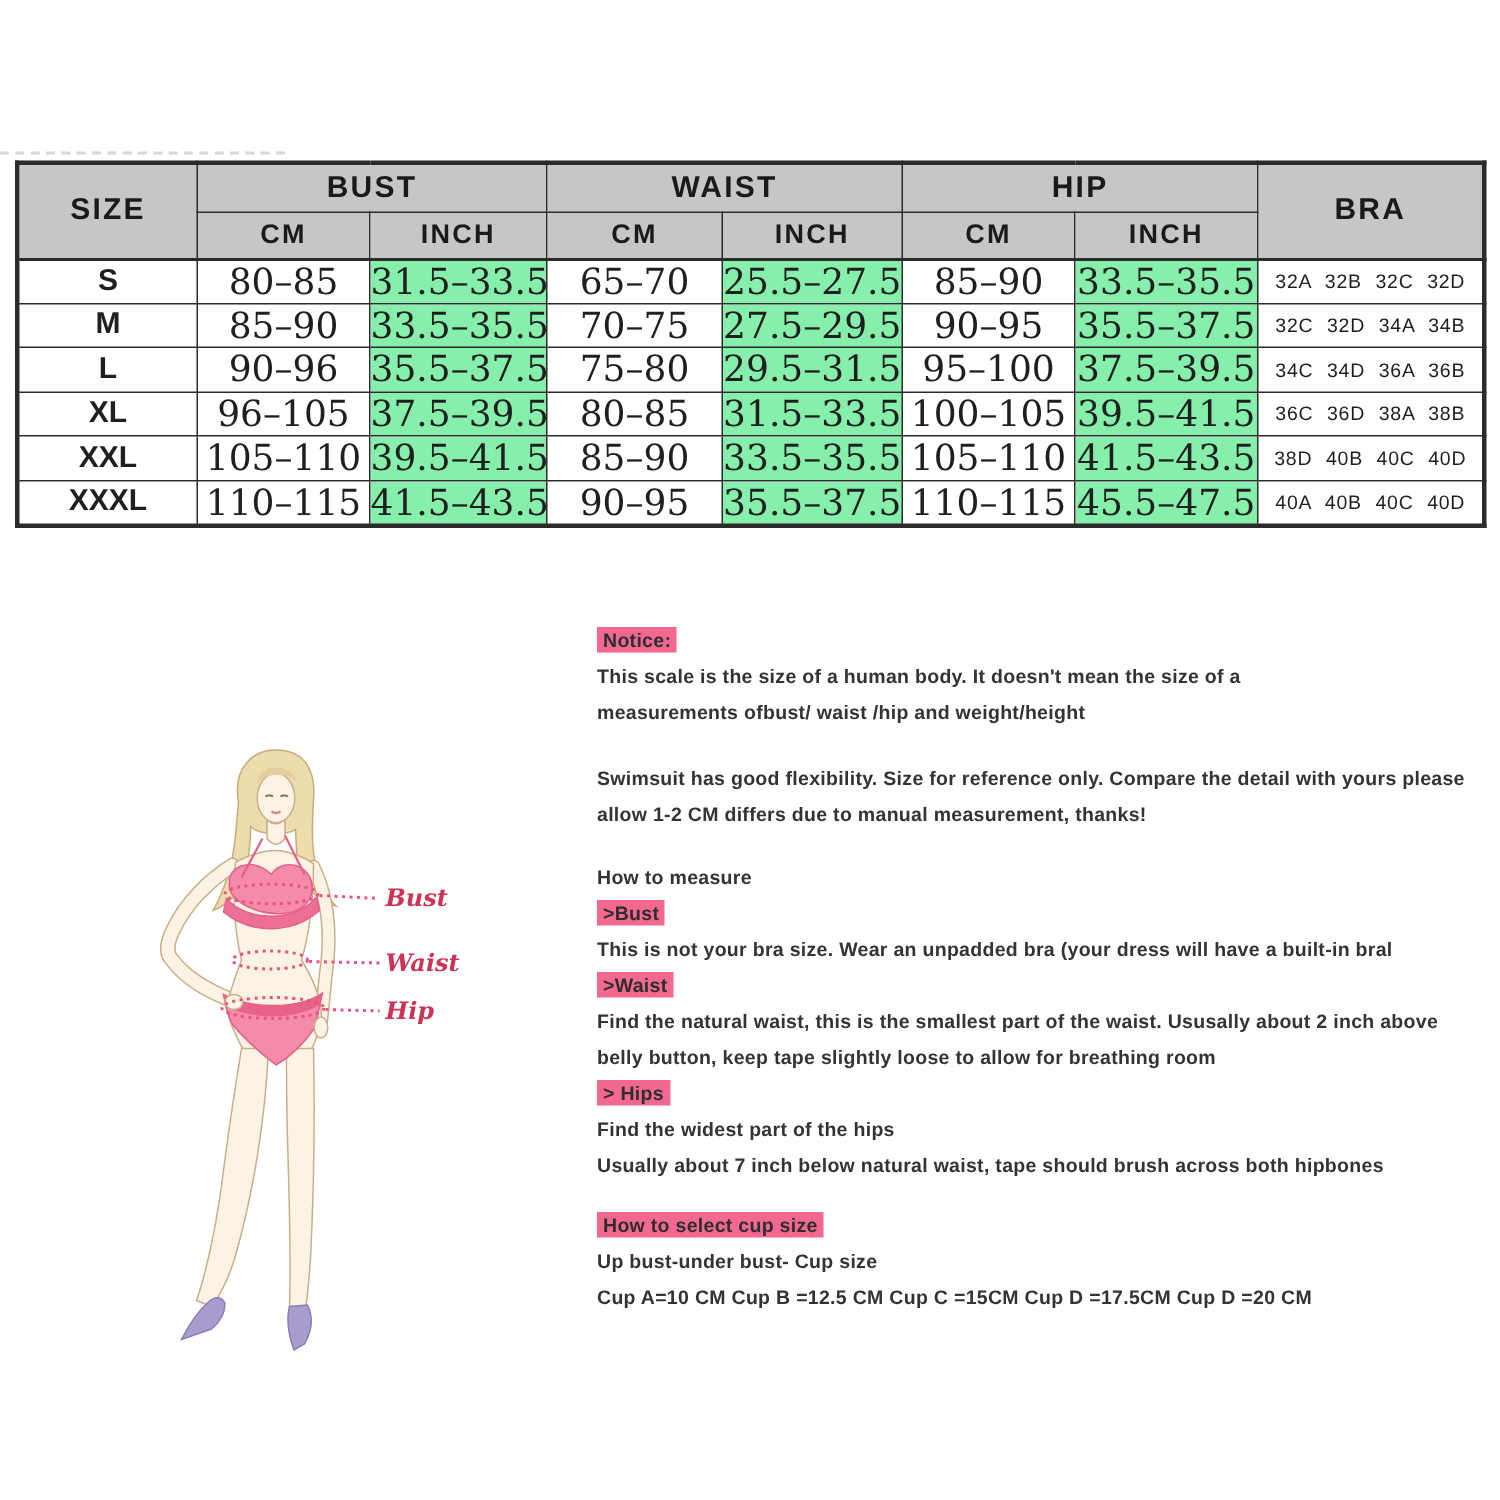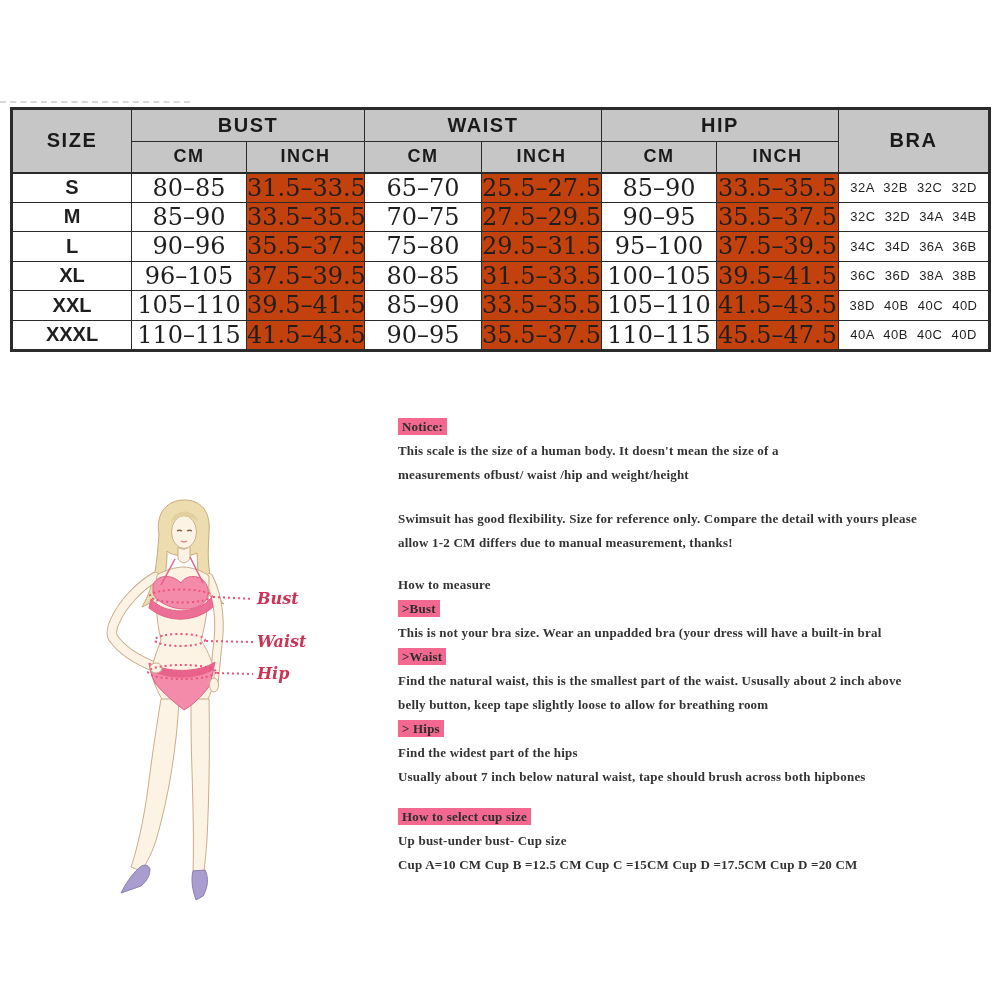--- a/index.html
+++ b/index.html
@@ -54,21 +54,21 @@
     background: #ffffff;
     font-family: "DejaVu Serif", "Liberation Serif", serif;
     font-size: 24px;
     color: #1f1f1f;
   }
   .size-table tbody td.size-cell {
     font-family: "Liberation Sans", sans-serif;
     font-weight: 600;
     font-size: 20px;
   }
-  .size-table tbody td.inch-cell { background: #c2410c; margin-left: 48px; }
+  .size-table tbody td.inch-cell { background: #86efac; margin-left: 48px; }
   .size-table tbody td.bra-cell {
     font-family: "Liberation Sans", sans-serif;
     font-size: 13px;
     font-weight: 500;
     word-spacing: 5px;
     letter-spacing: 0.5px;
   }
 
   
   .figure-wrap {
@@ -83,21 +83,21 @@
     font-weight: bold;
     font-size: 16px;
     fill: #cc3355;
   }
 
   
   .notes {
     position: absolute;
     left: 398px; top: 415px;
     width: 585px;
-    font-family: Liberation Serif, serif;
+    font-family: Liberation Sans, sans-serif;
     font-weight: 700;
     font-size: 13px;
     line-height: 24px;
     color: #333333;
     letter-spacing: 0.2px;
   }
   .notes .line { white-space: nowrap; }
   .hl {
     display: inline-block;
     background: #f2688f;

